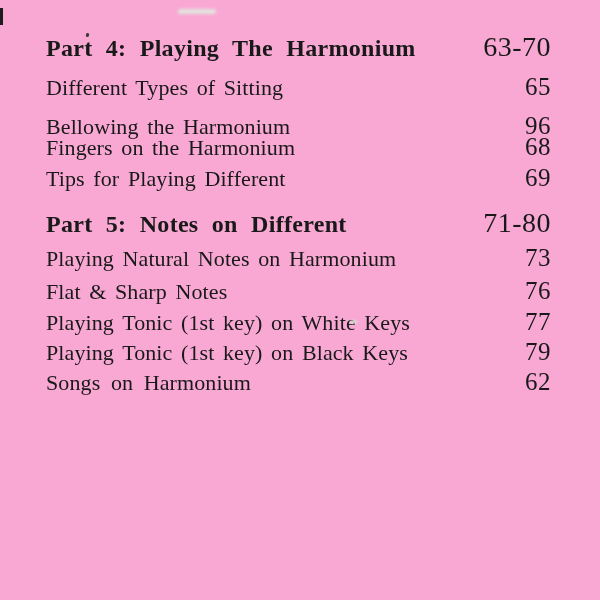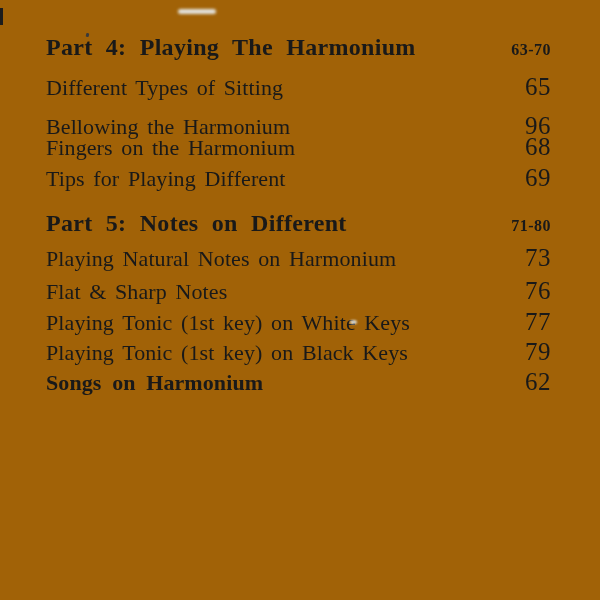--- a/index.html
+++ b/index.html
@@ -4,21 +4,21 @@
 <style>
   html, body {
     margin: 0;
     padding: 0;
     background: #ffffff;
   }
   .page {
     position: relative;
     width: 600px;
     height: 600px;
-    background: #a16207;
+    background: #f9a8d4;
     overflow: hidden;
     font-family: "Liberation Serif", "DejaVu Serif", serif;
     color: #191919;
   }
   .toc {
     position: absolute;
     inset: 0;
   }
   .row {
     position: absolute;
@@ -40,25 +40,25 @@
     font-size: 25px;
     letter-spacing: 0.5px;
   }
   .row.heading .t {
     font-size: 24px;
     font-weight: bold;
     word-spacing: 7px;
     letter-spacing: 0.3px;
   }
   .row.heading .p {
-    font-size: 16px;
-    font-weight: bold;
+    font-size: 28px;
+    font-weight: normal;
   }
   .row.bold-title .t {
-    font-weight: bold;
+    font-weight: normal;
     word-spacing: 5px;
   }
   
   .edge-tick {
     position: absolute;
     left: 0;
     top: 8px;
     width: 3px;
     height: 17px;
     background: #1c1c1c;

